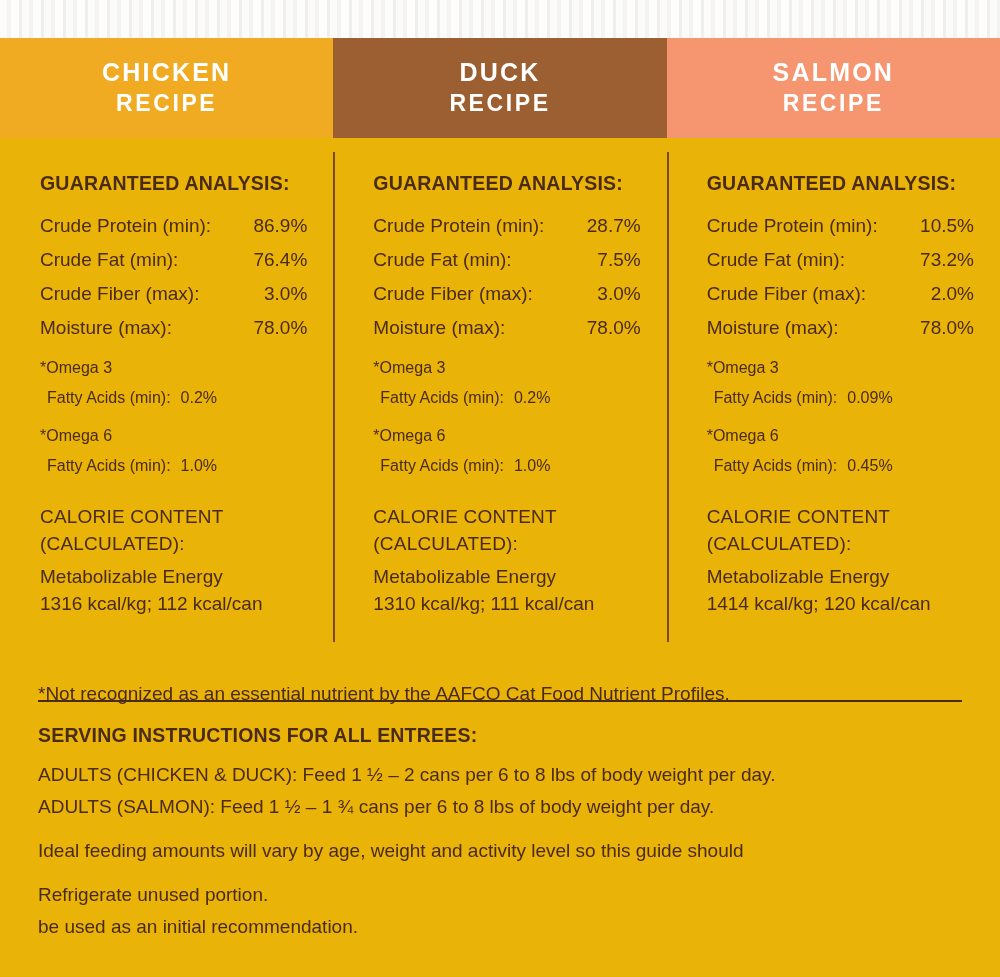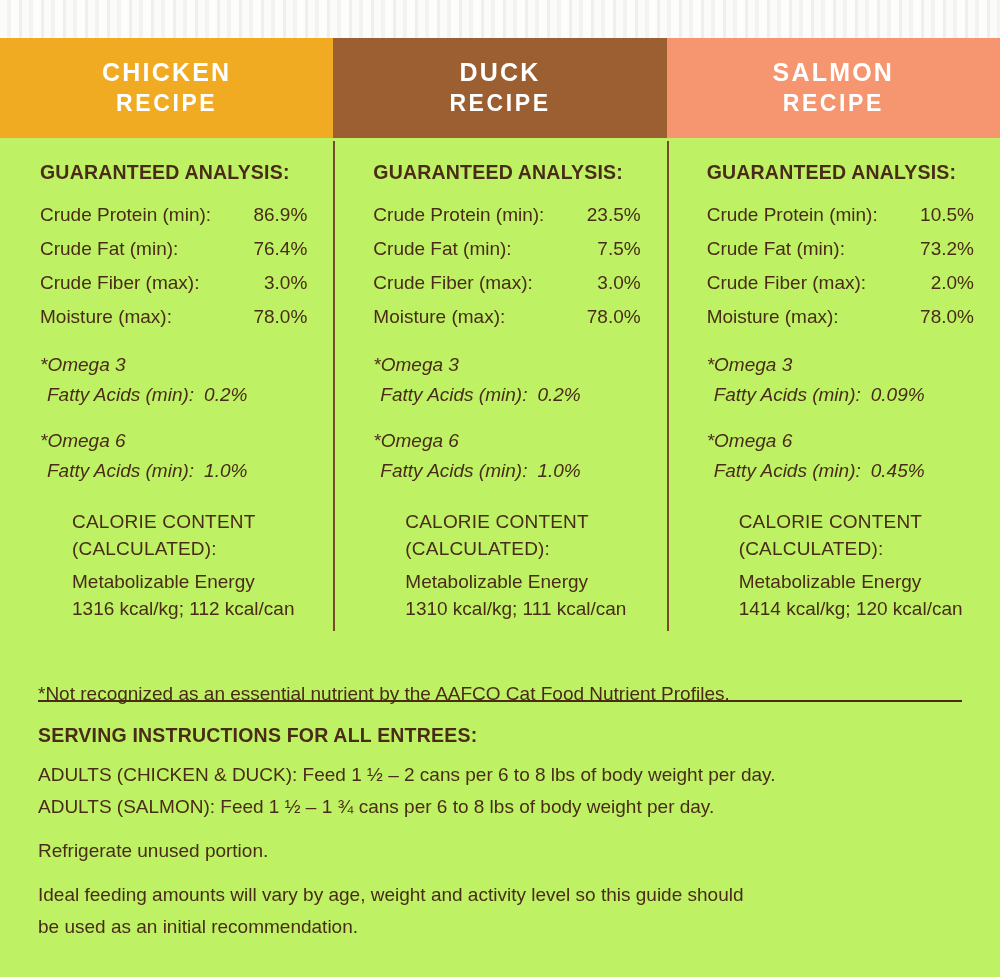--- a/index.html
+++ b/index.html
@@ -12,21 +12,21 @@
     background: #ffffff;
     font-family: "Liberation Sans", sans-serif;
     color: #4a2b18;
     overflow: hidden;
   }
 
   .page {
     position: relative;
     width: 1000px;
     height: 977px;
-    background: #bef264;
+    background: #eab308;
     box-sizing: border-box;
   }
 
   
   .top-strip {
     position: absolute;
     top: 0; left: 0;
     width: 1000px;
     height: 38px;
     background:
@@ -54,21 +54,21 @@
     font-weight: bold;
     letter-spacing: 2.2px;
     font-size: 25px;
     line-height: 31px;
     text-align: center;
   }
   .hdr .l2 { font-size: 23px; letter-spacing: 2.6px; }
 
   .columns {
     position: absolute;
-    top: 127px; left: 0;
+    top: 138px; left: 0;
     width: 1000px;
     display: flex;
   }
   .col {
     flex: 1 1 0;
     padding: 34px 26px 0 40px;
     box-sizing: border-box;
     position: relative;
   }
   .col + .col::before {
@@ -92,37 +92,35 @@
     display: flex;
     justify-content: space-between;
     font-size: 19px;
     line-height: 34px;
     white-space: nowrap;
   }
   .arow .lab { padding-right: 10px; }
   .arow .val { }
 
   .omega {
-    font-size: 19px;
+    font-size: 16px;
     line-height: 30px;
-    margin-top: 16px;
-    font-style: italic;
+    margin-top: 8px;
   }
   .omega .o-line2 {
     display: flex;
     justify-content: flex-start;
     white-space: nowrap;
   }
   .omega .o-line2 .lab { padding-left: 7px; padding-right: 10px; }
 
   .calorie {
     margin-top: 22px;
     font-size: 19px;
     line-height: 27px;
-    margin-left: 32px;
   }
   .calorie .ctitle { letter-spacing: 0.2px; }
   .calorie .cbody { margin-top: 6px; }
 
   .footnote {
     position: absolute;
     top: 648px;
     left: 38px;
     width: 930px;
     font-size: 19px;
@@ -228,21 +226,21 @@
         <div class="cbody">Metabolizable Energy</div>
         <div>1316 kcal/kg; 112 kcal/can</div>
       </div>
     </div>
 
     <div class="col">
       <div class="gtitle">GUARANTEED ANALYSIS:</div>
 
       <div class="arow">
         <span class="lab">Crude Protein (min):</span>
-        <span class="val">23.5%</span>
+        <span class="val">28.7%</span>
       </div>
       <div class="arow">
         <span class="lab">Crude Fat (min):</span>
         <span class="val">7.5%</span>
       </div>
       <div class="arow">
         <span class="lab">Crude Fiber (max):</span>
         <span class="val">3.0%</span>
       </div>
       <div class="arow">
@@ -319,21 +317,21 @@
   </div>
 
   <div class="footnote">*Not recognized as an essential nutrient by the AAFCO Cat Food Nutrient Profiles.</div>
 
   <div class="rule"></div>
 
   <div class="serving">
     <div class="stitle">SERVING INSTRUCTIONS FOR ALL ENTREES:</div>
     <div class="sline">ADULTS (CHICKEN &amp; DUCK): Feed 1 ½ – 2 cans per 6 to 8 lbs of body weight per day.</div>
     <div class="sline">ADULTS (SALMON): Feed 1 ½ – 1 ¾ cans per 6 to 8 lbs of body weight per day.</div>
+    <div class="sline gap">Ideal feeding amounts will vary by age, weight and activity level so this guide should</div>
     <div class="sline gap">Refrigerate unused portion.</div>
-    <div class="sline gap">Ideal feeding amounts will vary by age, weight and activity level so this guide should</div>
     <div class="sline">be used as an initial recommendation.</div>
     <div class="complete">
       <b>COMPLETE &amp; BALANCED:</b><span> For all life stages.</span>
     </div>
   </div>
 
 </div>
 
 </body></html>

